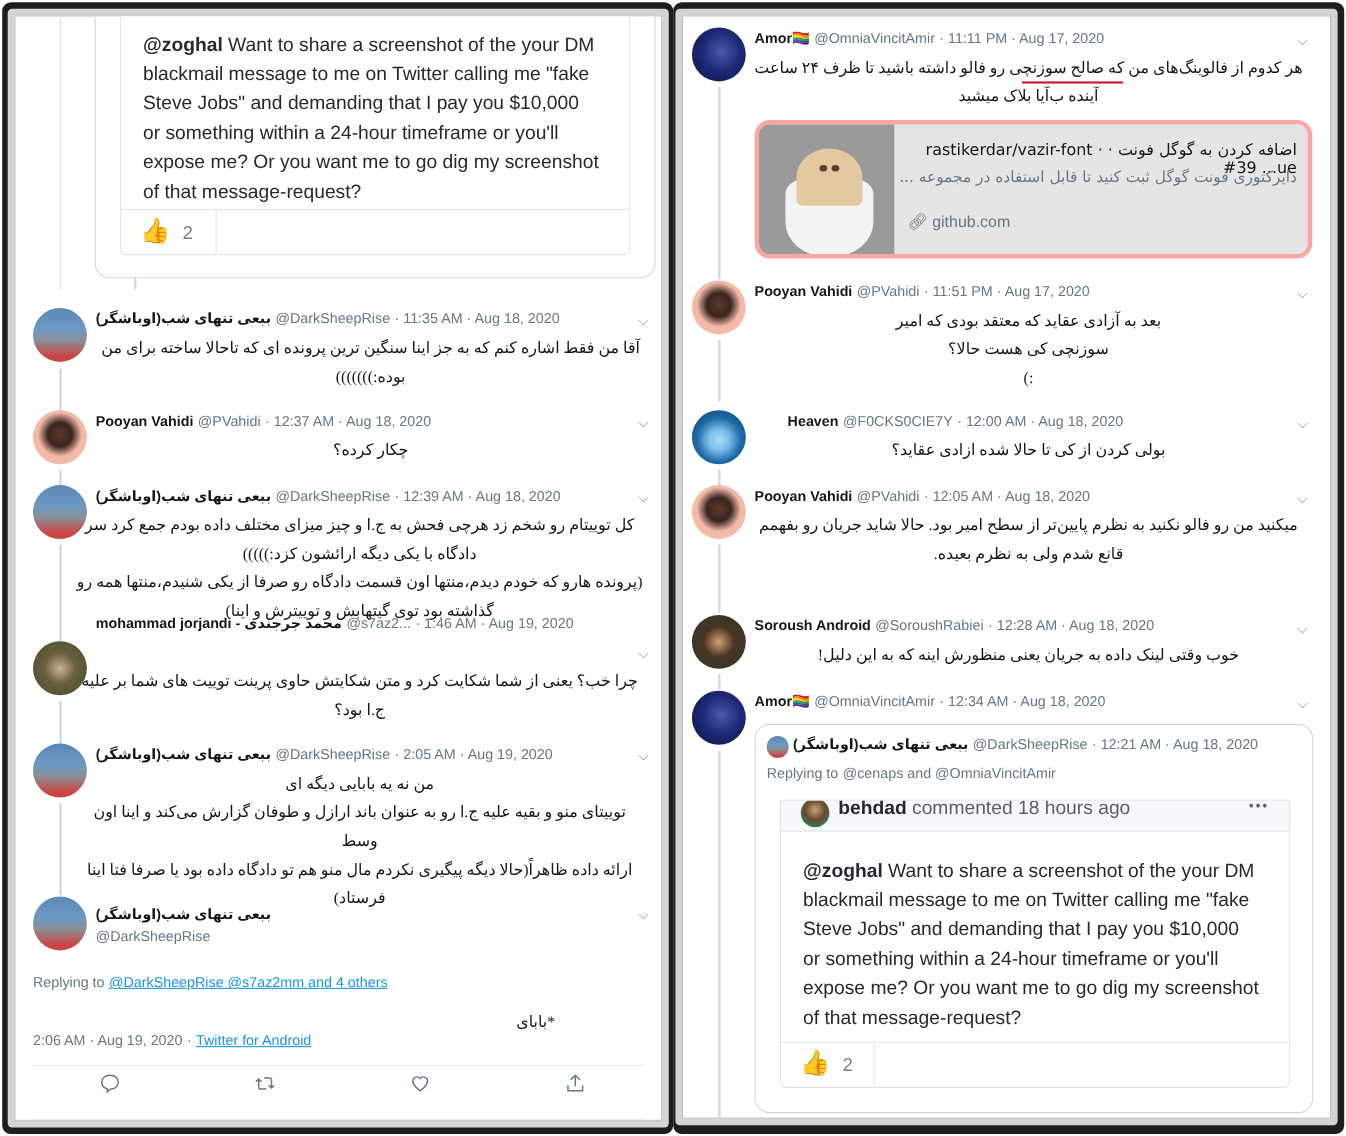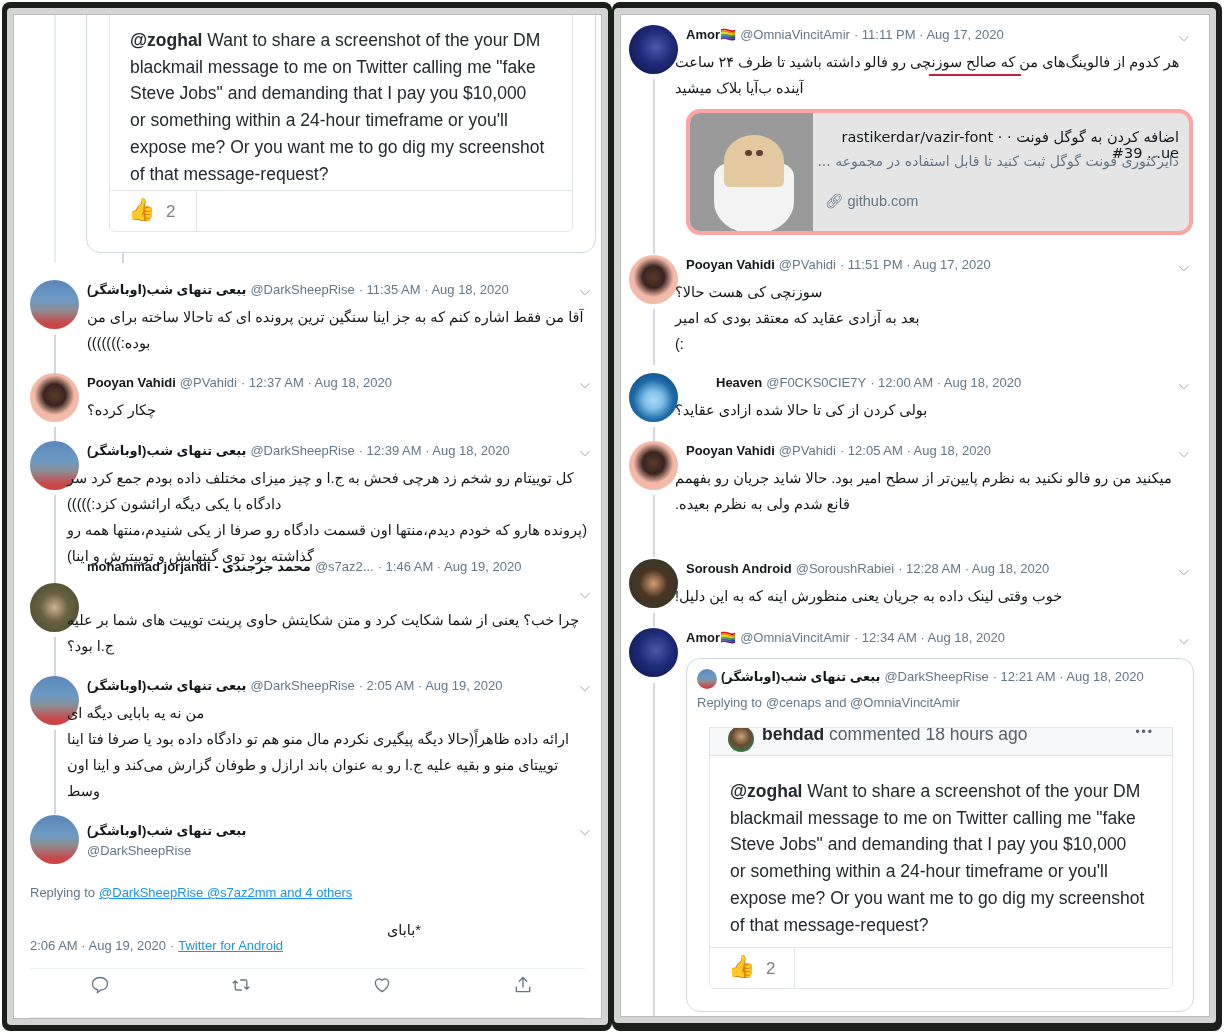--- a/index.html
+++ b/index.html
@@ -30,21 +30,21 @@
   .av-heaven { background: radial-gradient(circle at 50% 55%, #a9d8f0 0%, #7fc0e8 25%, #1e6aa8 55%, #0b3f70 100%); }
   .av-soroush { background: radial-gradient(circle at 50% 50%, #d3a071 0%, #4a3424 40%, #2a3a2a 100%); }
   .av-mohammad { background: radial-gradient(circle at 50% 50%, #c9b591 0%, #6b6040 40%, #3f4a30 100%); }
 
   .thread-line { position: absolute; width: 2px; background: #cfd9de; }
 
   .header { position: absolute; font-size: 13px; white-space: nowrap; display: flex; align-items: baseline; gap: 4px; }
   .name { font-weight: bold; color: #14171a; }
   .meta { color: #657786; }
   .chev { position: absolute; color: #8899a6; font-size: 13px; }
-  .body { position: absolute; direction: rtl; text-align: left; font-size: 14.5px; line-height: 26px; color: #14171a; font-family: Liberation Sans, sans-serif; }
+  .body { position: absolute; direction: rtl; text-align: center; font-size: 14.5px; line-height: 26px; color: #14171a; font-family: Liberation Serif, serif; }
 
   .quote-card {
     position: absolute; border: 1px solid #cfd9de; border-radius: 14px; overflow: hidden; background: #fff;
   }
   .gh-card { position: absolute; border: 1px solid #e1e4e8; border-radius: 6px; background: #fff; overflow: hidden; }
   .gh-text { position: absolute; font-family: "Liberation Sans", sans-serif; font-size: 17.5px; line-height: 26.7px; color: #24292e; }
   .gh-text b { font-weight: bold; }
   .gh-react { position: absolute; border-top: 1px solid #e1e4e8; left: 0; right: 0; height: 42px; }
   .gh-divider { position: absolute; top: 0; bottom: 0; width: 1px; background: #e1e4e8; }
   .thumb { position: absolute; font-size: 22px; color: #f2c77b; }
@@ -147,22 +147,23 @@
     <div class="thread-line" style="left:40px; top:715px; height:84px;"></div>
     <div class="avatar av-sheep" style="left:16px; top:661px;"></div>
     <div class="header" style="left:73px; top:663px;">
       <span class="name">ببعی تنهای شب(اوباشگر)</span>
       <span class="meta">@DarkSheepRise</span>
       <span class="meta">· 2:05 AM · Aug 19, 2020</span>
     </div>
     <span class="chev" style="left:566px; top:664px;">⌵</span>
     <div class="body" style="right:14px; top:685px; width:520px;">
       <div>من نه یه بابایی دیگه ای</div>
+      <div>توییتای منو و بقیه علیه ج.ا رو به عنوان باند ارازل و طوفان گزارش می‌کند و اینا اون وسط</div>
       <div>ارائه داده ظاهراً(حالا دیگه پیگیری نکردم مال منو هم تو دادگاه داده بود یا صرفا فتا اینا</div>
-      <div>توییتای منو و بقیه علیه ج.ا رو به عنوان باند ارازل و طوفان گزارش می‌کند و اینا اون وسط</div>
+      <div>فرستاد)</div>
     </div>
 
     <div class="avatar av-sheep" style="left:16px; top:800px;"></div>
     <div class="header" style="left:73px; top:808px;">
       <span class="name">ببعی تنهای شب(اوباشگر)</span>
     </div>
     <div class="header" style="left:73px; top:828px;">
       <span class="meta">@DarkSheepRise</span>
     </div>
     <span class="chev" style="left:566px; top:808px;">⌵</span>
@@ -248,22 +249,22 @@
 
     <div class="thread-line" style="left:32px; top:294px; height:56px;"></div>
     <div class="avatar av-pooyan" style="left:8px; top:240px;"></div>
     <div class="header" style="left:65px; top:242px;">
       <span class="name">Pooyan Vahidi</span>
       <span class="meta">@PVahidi</span>
       <span class="meta">· 11:51 PM · Aug 17, 2020</span>
     </div>
     <span class="chev" style="left:558px; top:244px;">⌵</span>
     <div class="body" style="right:14px; top:264px; width:520px;">
+      <div>بعد به آزادی عقاید که معتقد بودی که امیر</div>
       <div>سوزنچی کی هست حالا؟</div>
-      <div>بعد به آزادی عقاید که معتقد بودی که امیر</div>
       <div>:)</div>
     </div>
 
     <div class="thread-line" style="left:32px; top:412px; height:18px;"></div>
     <div class="avatar av-heaven" style="left:8px; top:358px;"></div>
     <div class="header" style="left:65px; top:360px;margin-left:30px;">
       <span class="name">Heaven</span>
       <span class="meta">@F0CKS0CIE7Y</span>
       <span class="meta">· 12:00 AM · Aug 18, 2020</span>
     </div>

